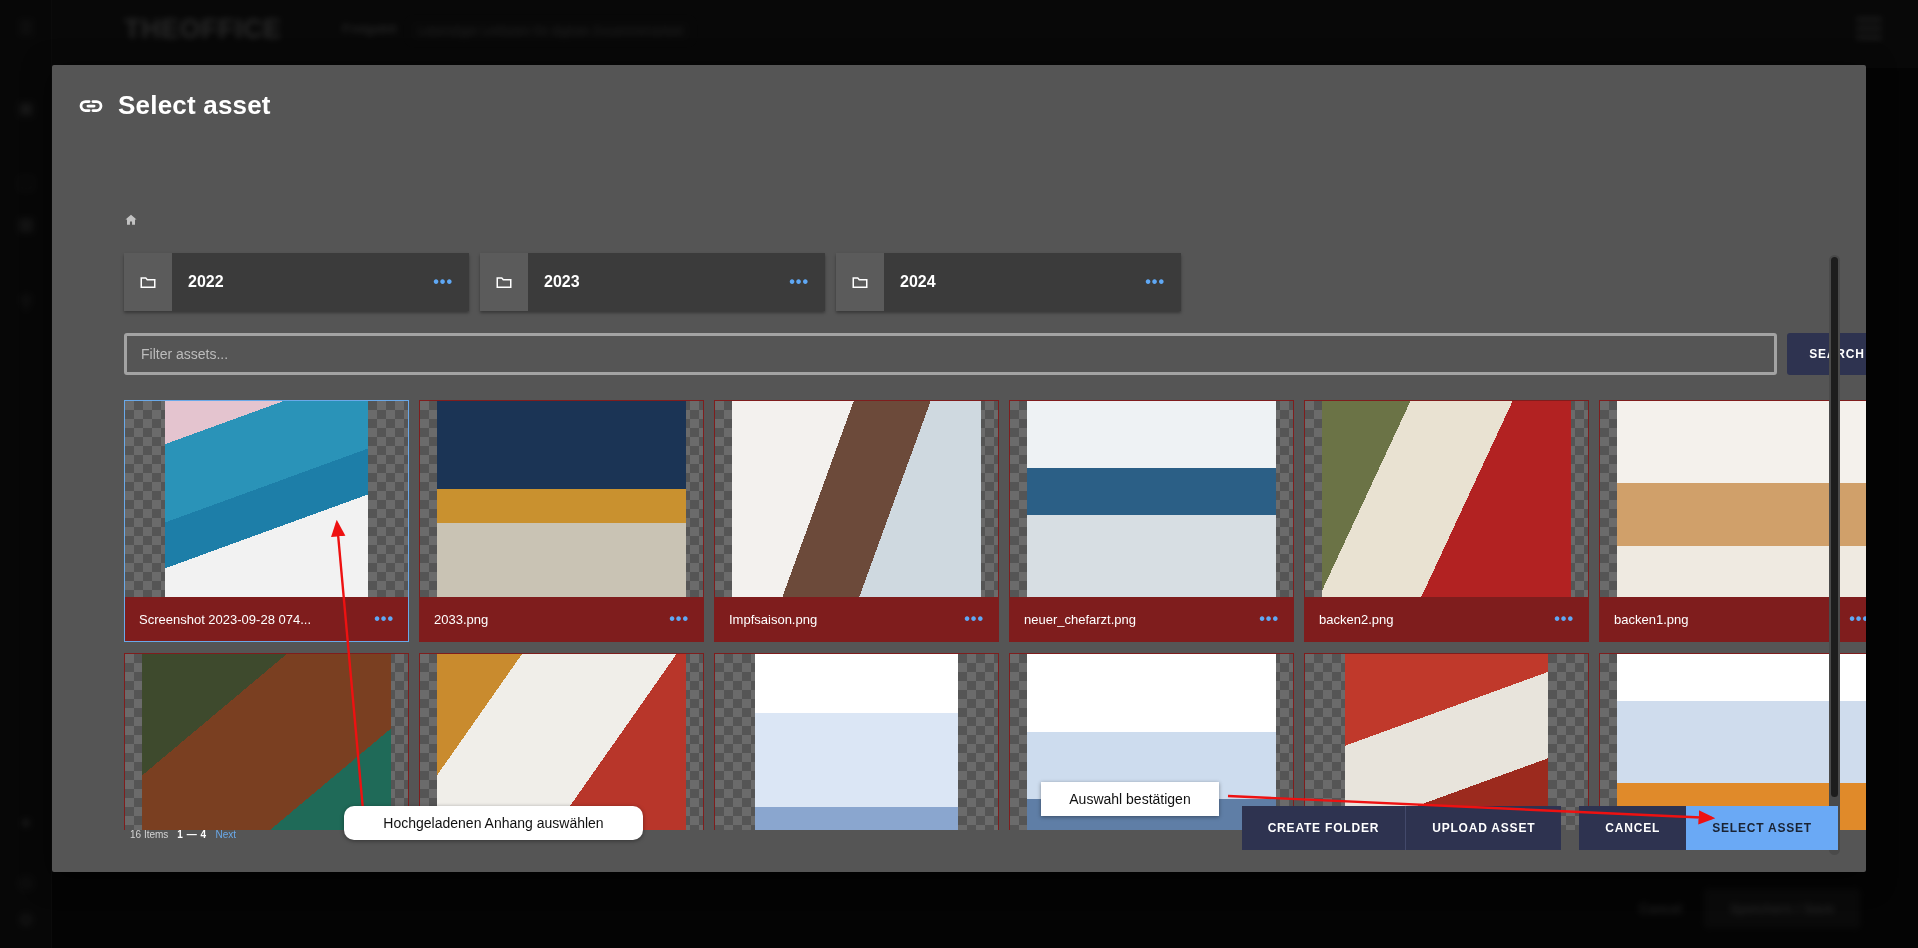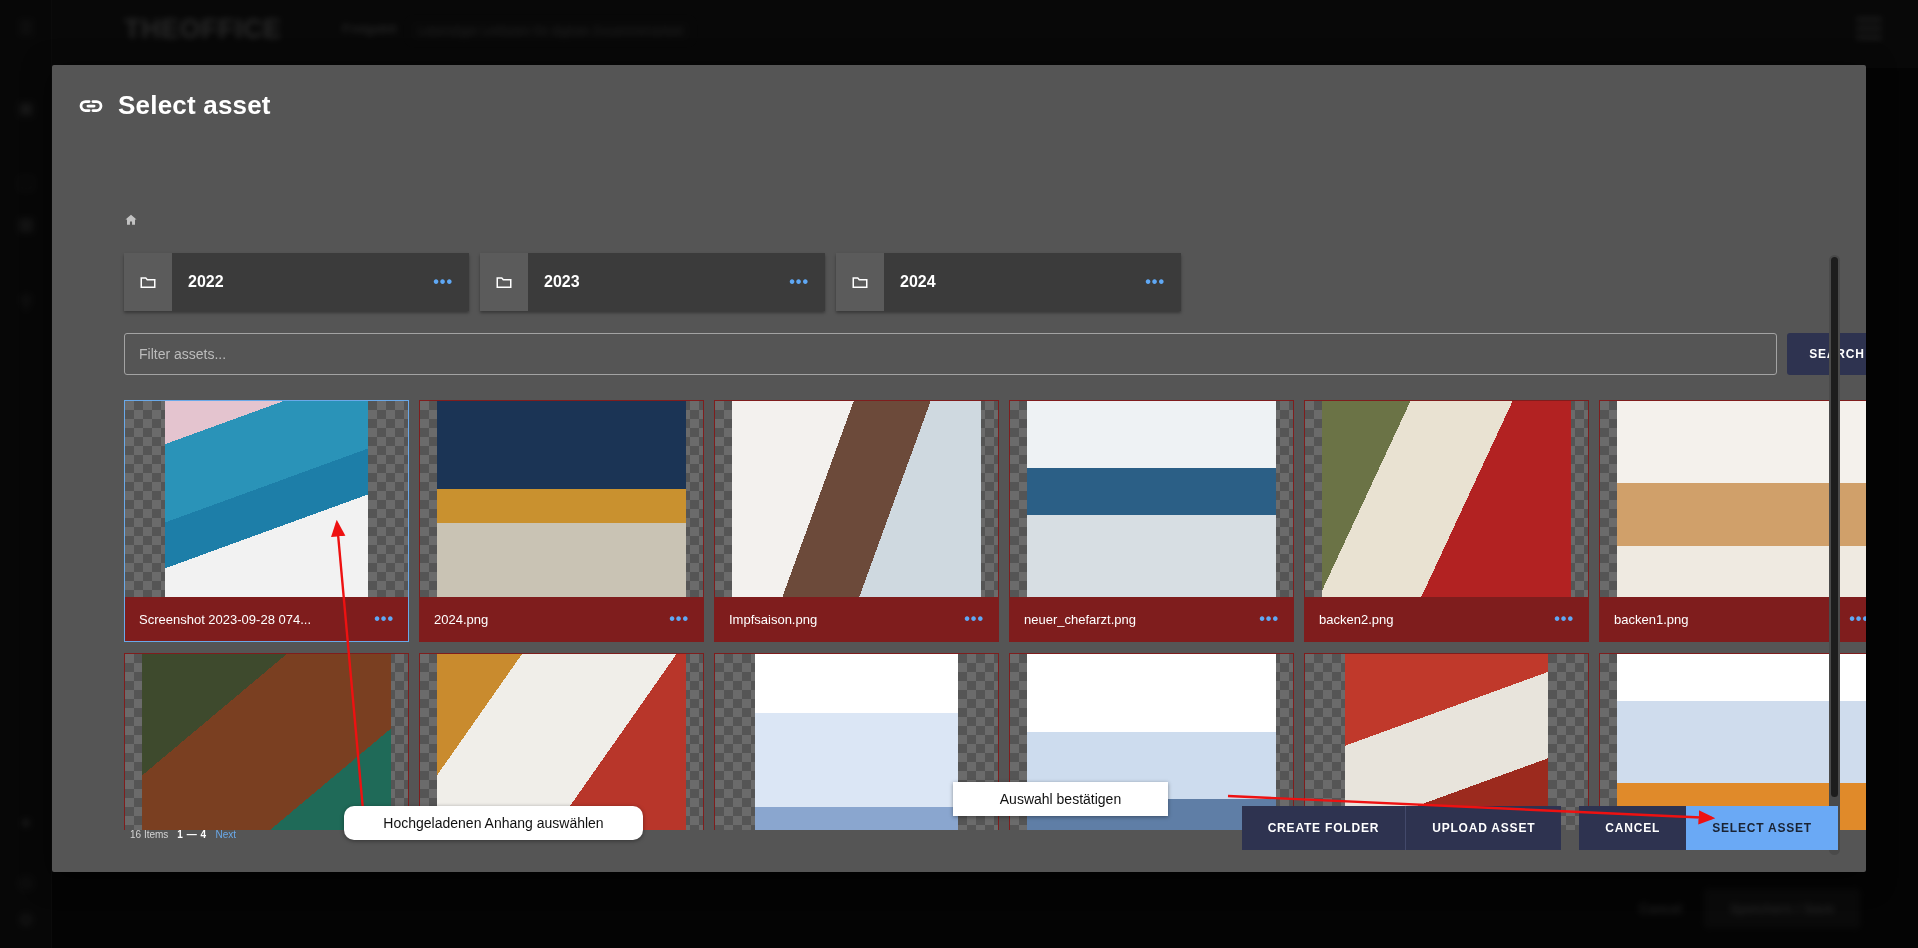--- a/index.html
+++ b/index.html
@@ -113,21 +113,21 @@
   .dots { color: #5fa8f5; font-size: 16px; letter-spacing: 1px; line-height: 8px; font-weight: 700; cursor: pointer; }
 
   
   #search-row {
     position: absolute; left: 72px; top: 268px;
     display: flex; align-items: center; gap: 10px;
   }
   #filter-input {
     width: 1653px; height: 42px;
     background: transparent;
-    border: 1px solid #a3a3a3; border-radius: 3px;
+    border: 3px solid #a3a3a3; border-radius: 3px;
     color: #e6e6e6; font-size: 14px;
     padding: 0 14px;
     font-family: "Liberation Sans", sans-serif;
     outline: none;
   }
   #filter-input::placeholder { color: #bcbcbc; }
   #search-button {
     width: 100px; height: 42px;
     background: #2e3350; color: #ffffff;
     border: none; border-radius: 3px;
@@ -215,21 +215,21 @@
   
   .anno-box {
     position: absolute;
     background: #ffffff; color: #101010;
     font-size: 14px;
     display: flex; align-items: center; justify-content: center;
     box-shadow: 0 1px 4px rgba(0,0,0,.4);
     z-index: 60;
   }
   #anno-select-asset { left: 344px; top: 806px; width: 299px; height: 34px; border-radius: 10px; }
-  #anno-confirm      { left: 953px; top: 782px; width: 215px; height: 34px; }
+  #anno-confirm      { left: 1041px; top: 782px; width: 178px; height: 34px; }
   #anno-svg { position: absolute; inset: 0; z-index: 55; pointer-events: none; }
 </style>
 </head>
 <body>
 
 <div id="app-backdrop">
 
   <div id="bg-topbar">
     <div id="bg-brand" class="bg-dim">THEOFFICE</div>
     <div id="bg-brand-sub" class="bg-dim">Freigabit</div>
@@ -331,21 +331,21 @@
           <div class="asset-meta">
             <span class="asset-name">Screenshot 2023-09-28 074...</span>
             <span class="dots">•••</span>
           </div>
         </div>
         <div class="asset-card">
           <div class="thumb">
             <div class="inner" style="width: 88%; background: linear-gradient(rgb(27, 52, 85) 0px, rgb(27, 52, 85) 45%, rgb(201, 145, 47) 45%, rgb(201, 145, 47) 62%, rgb(201, 195, 180) 62%, rgb(201, 195, 180) 100%);"></div>
           </div>
           <div class="asset-meta">
-            <span class="asset-name">2024.png</span>
+            <span class="asset-name">2033.png</span>
             <span class="dots">•••</span>
           </div>
         </div>
         <div class="asset-card">
           <div class="thumb">
             <div class="inner" style="width: 88%; background: linear-gradient(110deg, rgb(243, 241, 238) 0px, rgb(243, 241, 238) 38%, rgb(108, 74, 58) 38%, rgb(108, 74, 58) 62%, rgb(207, 217, 224) 62%, rgb(207, 217, 224) 100%);"></div>
           </div>
           <div class="asset-meta">
             <span class="asset-name">Impfsaison.png</span>
             <span class="dots">•••</span>

